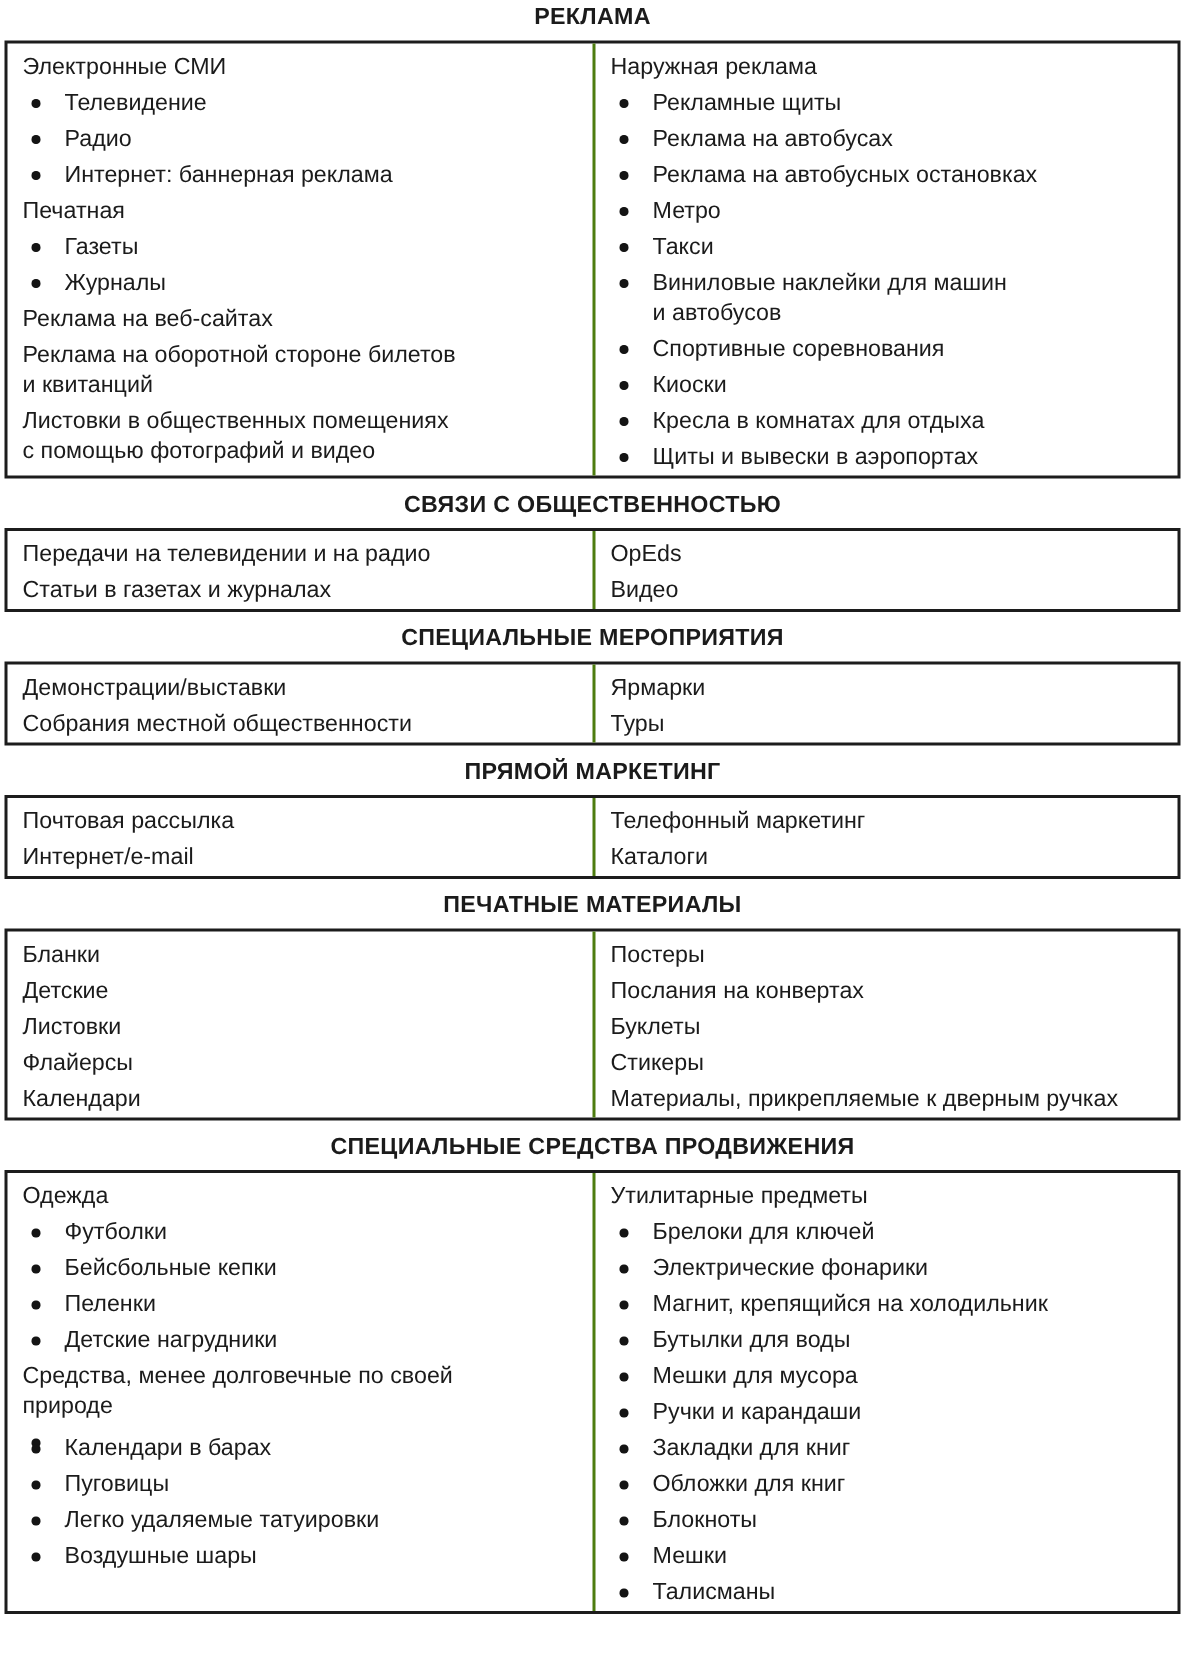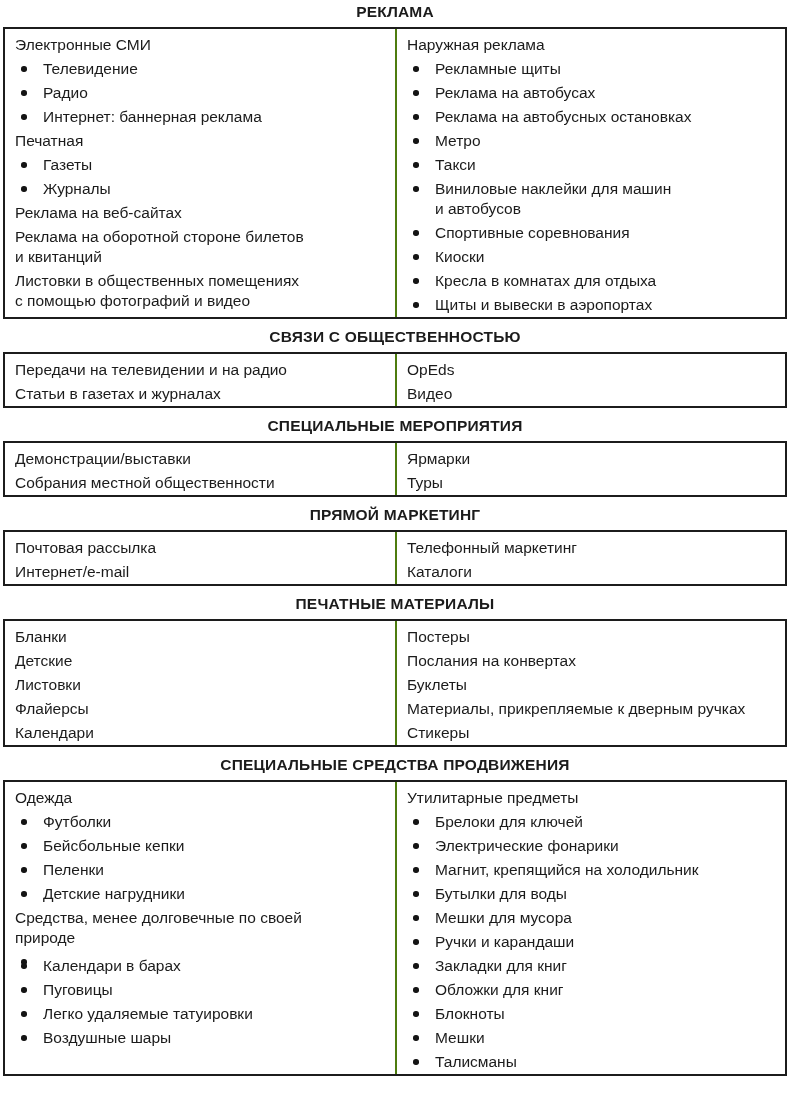--- a/index.html
+++ b/index.html
@@ -149,22 +149,22 @@
           <div class="item plain"><span class="txt">Бланки</span></div>
           <div class="item plain"><span class="txt">Детские</span></div>
           <div class="item plain"><span class="txt">Листовки</span></div>
           <div class="item plain"><span class="txt">Флайерсы</span></div>
           <div class="item plain"><span class="txt">Календари</span></div>
         </div>
       <div class="cell right">
           <div class="item plain"><span class="txt">Постеры</span></div>
           <div class="item plain"><span class="txt">Послания на конвертах</span></div>
           <div class="item plain"><span class="txt">Буклеты</span></div>
+          <div class="item plain"><span class="txt">Стикеры</span></div>
           <div class="item plain"><span class="txt">Материалы, прикрепляемые к дверным ручках</span></div>
-          <div class="item plain"><span class="txt">Стикеры</span></div>
         </div>
     </div>
   </section>
 
   <section>
     <h2 class="sec-title">СПЕЦИАЛЬНЫЕ СРЕДСТВА ПРОДВИЖЕНИЯ</h2>
     <div class="tbl">
       <div class="cell left">
           <div class="item plain"><span class="txt">Одежда</span></div>
           <div class="item bullet"><span class="dot"></span><span class="txt">Футболки</span></div>

